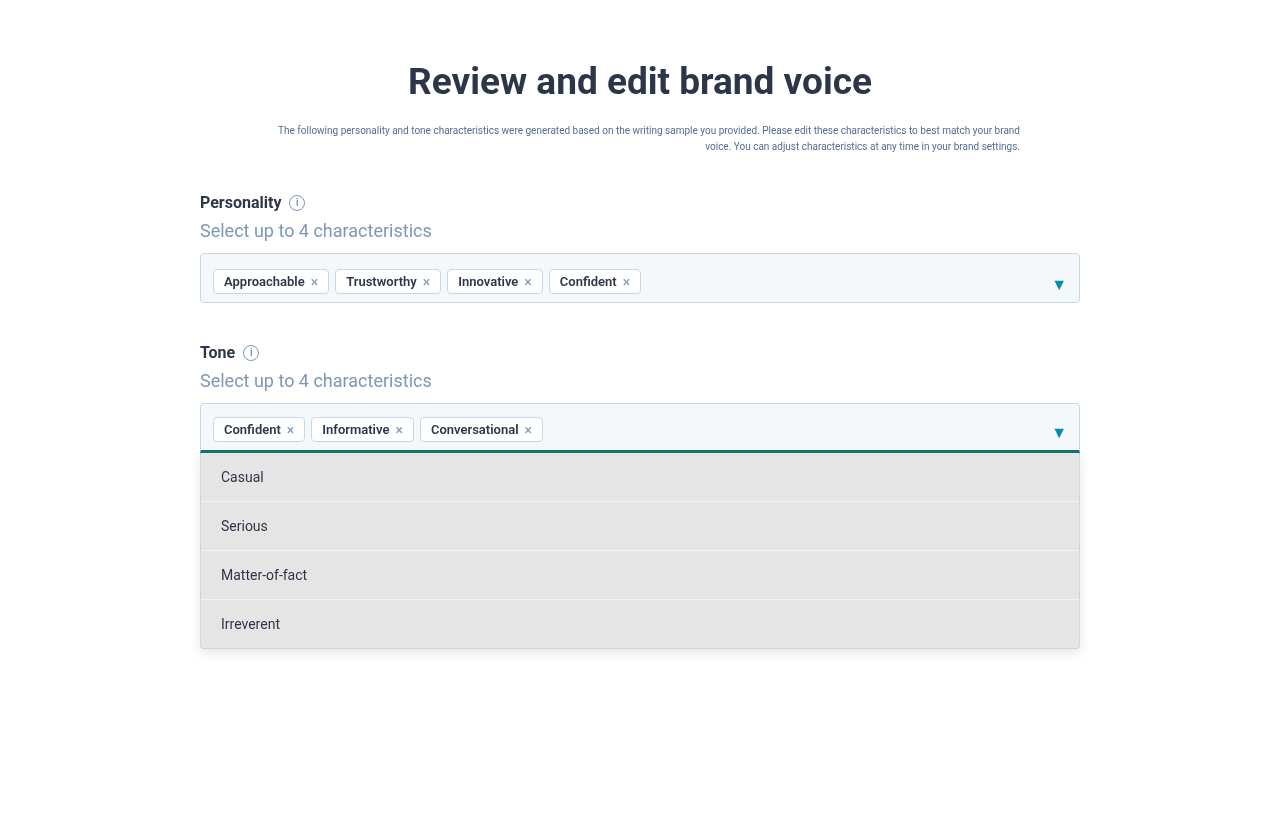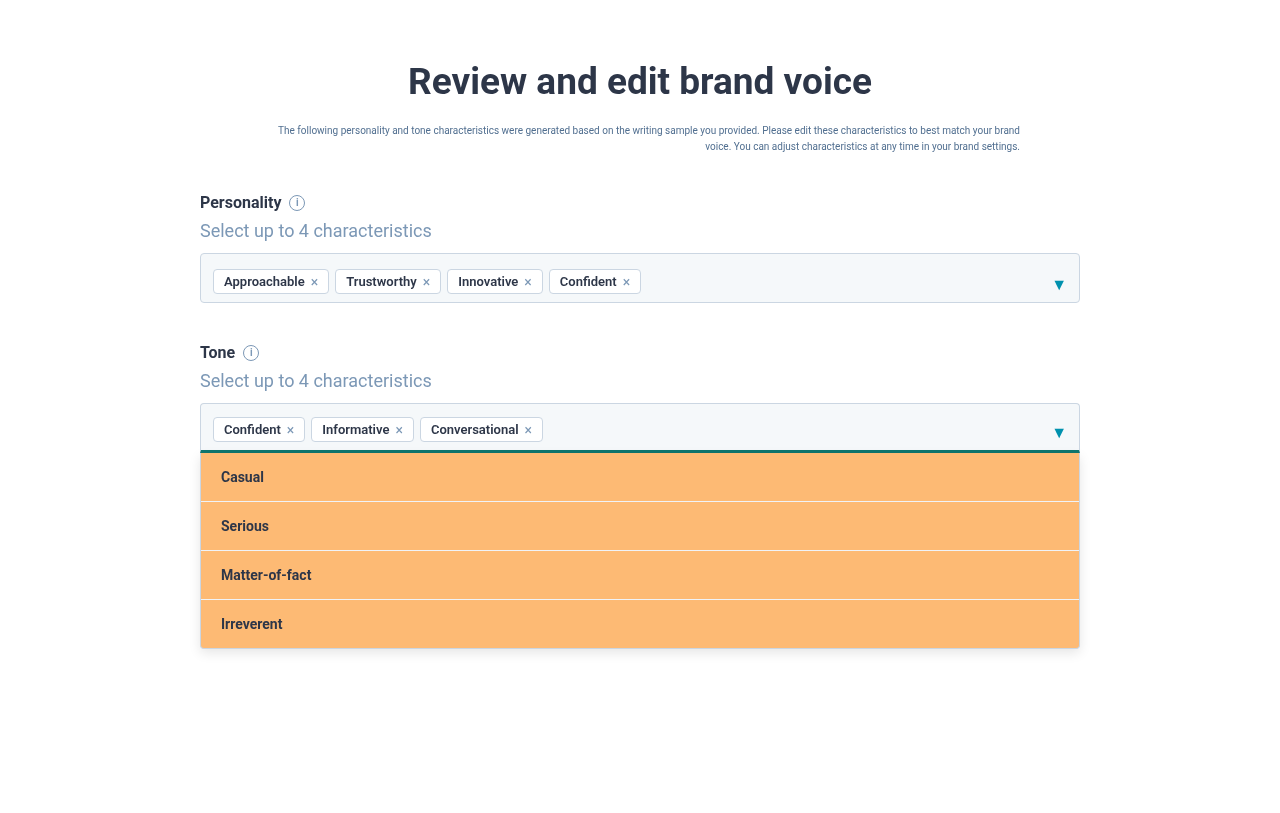--- a/index.html
+++ b/index.html
@@ -127,23 +127,22 @@
       color: #0091ae;
       font-size: 16px;
       margin-left: 8px;
     }
 
     .dropdown-list {
       border: 1px solid #cbd6e2;
       border-top: none;
       border-bottom-left-radius: 4px;
       border-bottom-right-radius: 4px;
-      background: #fdba74;
+      background: #e5e5e5;
       box-shadow: 0 4px 12px rgba(0,0,0,0.1);
-      font-weight: bold;
     }
 
     .dropdown-item {
       padding: 16px 20px;
       font-size: 14px;
       color: #2d3648;
       cursor: pointer;
       border-bottom: 1px solid #f0f3f7;
     }
 

